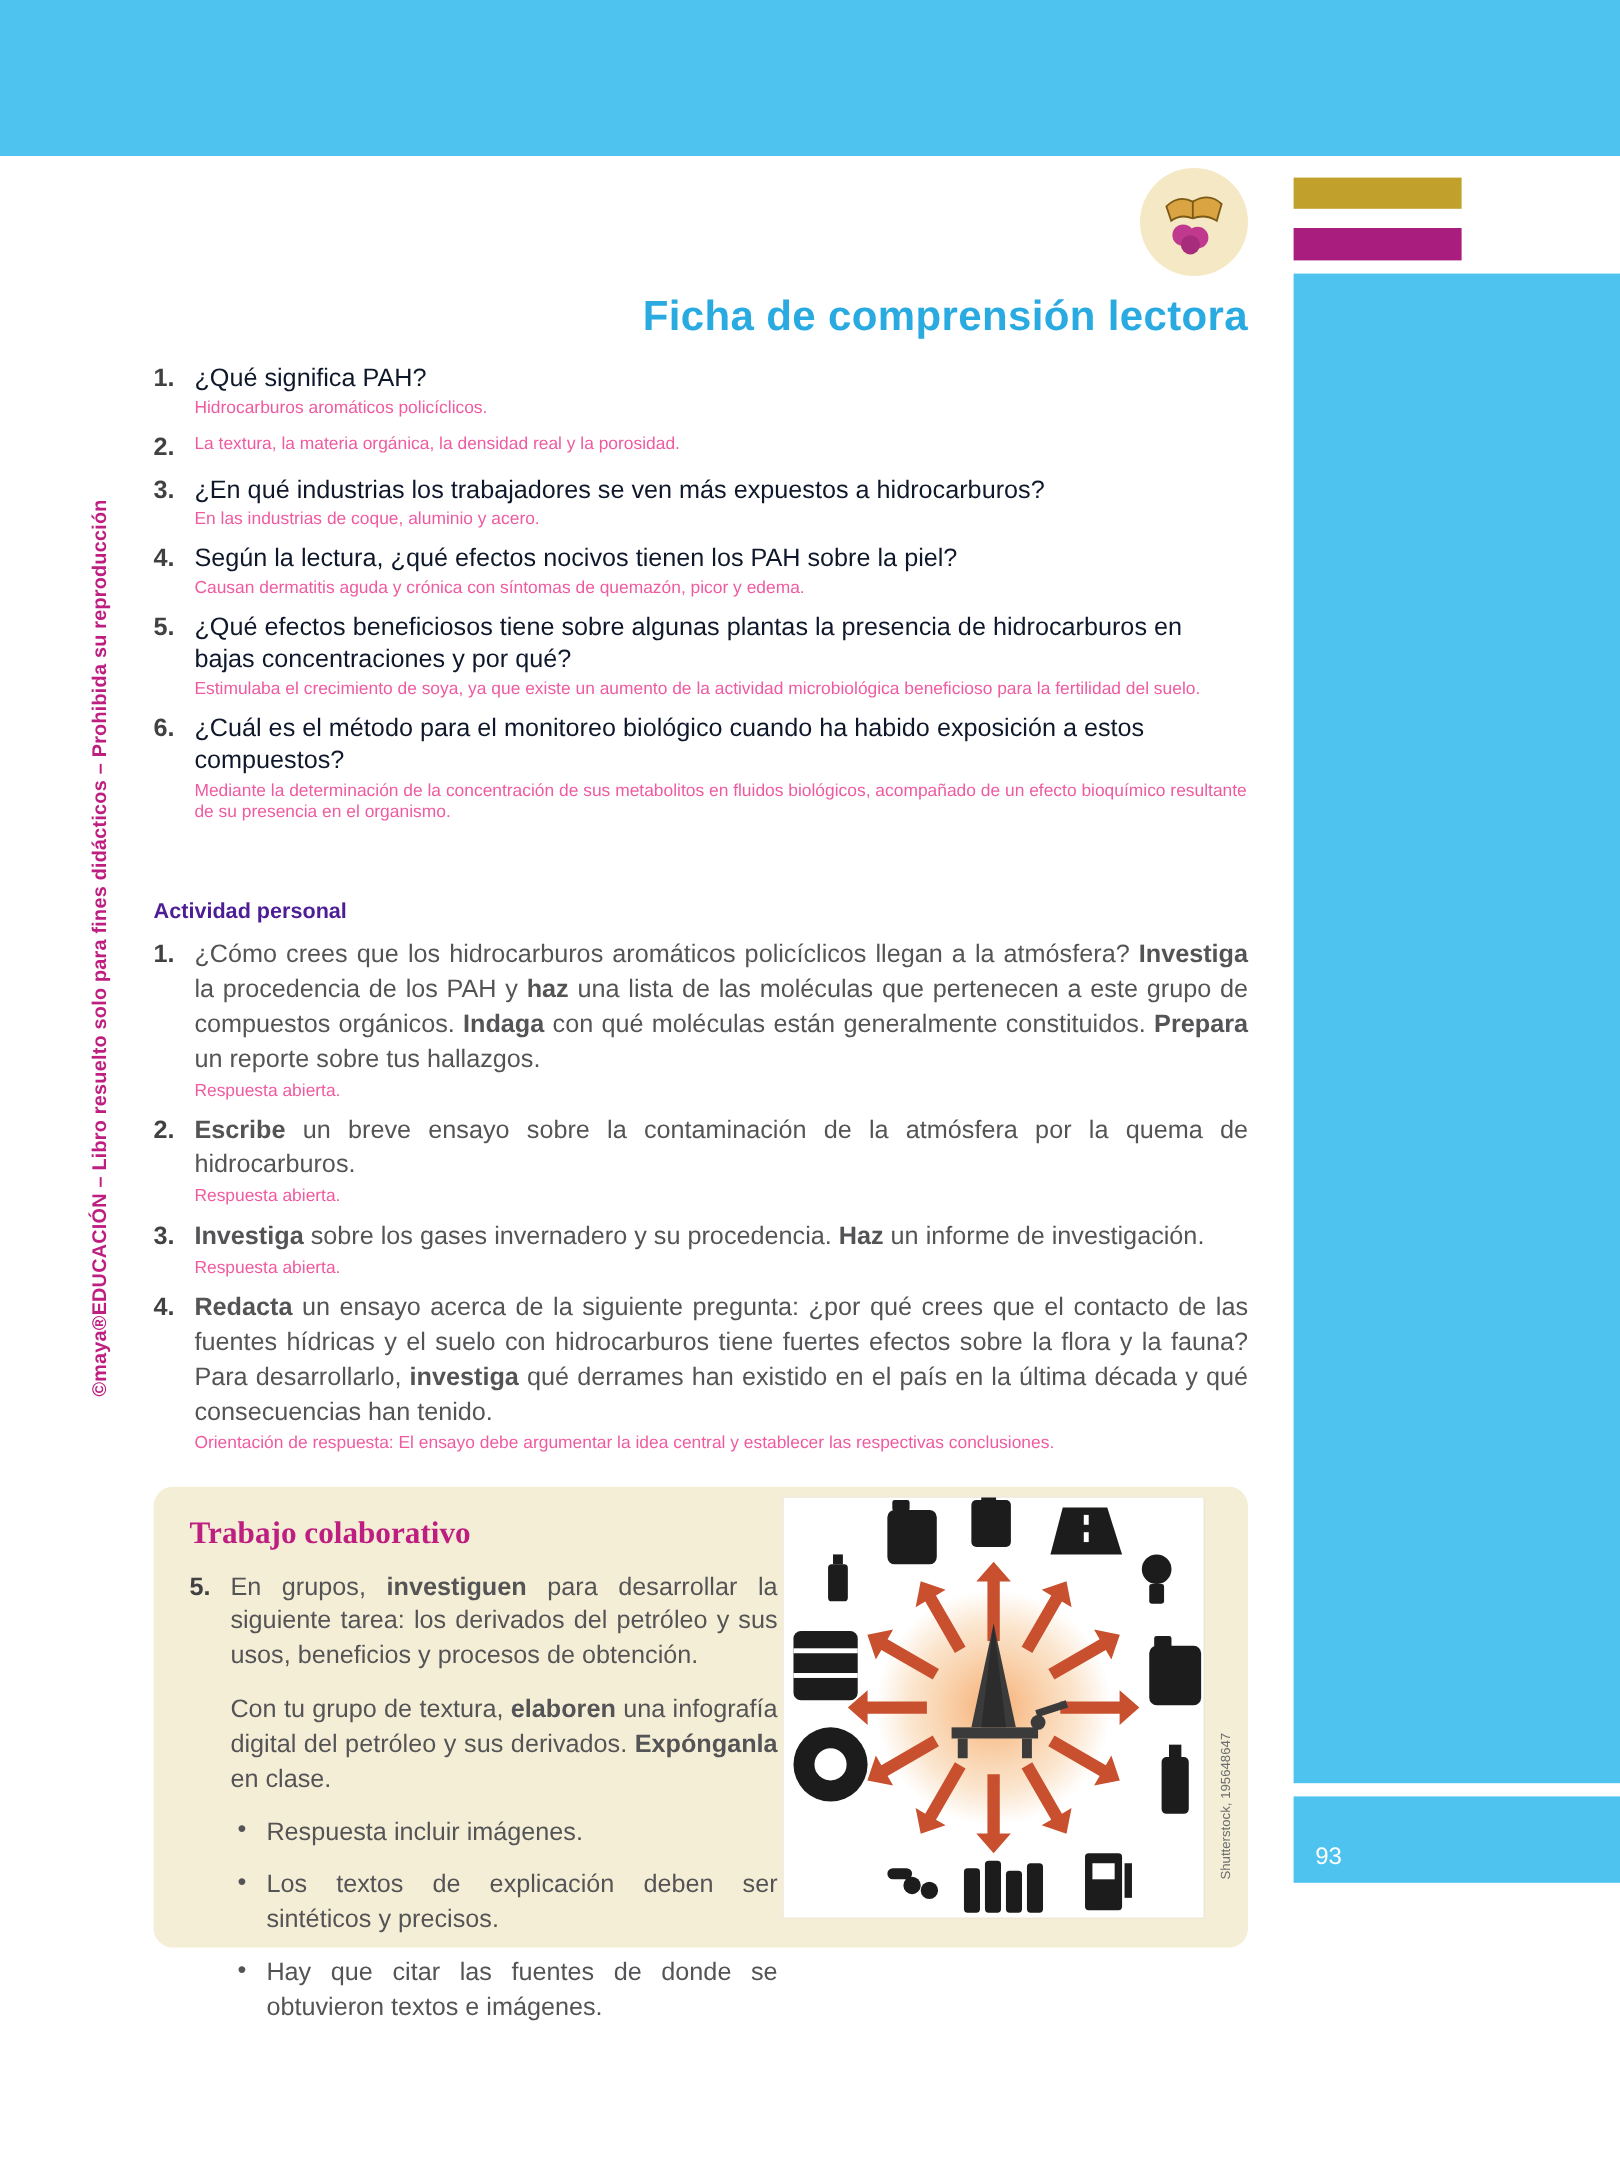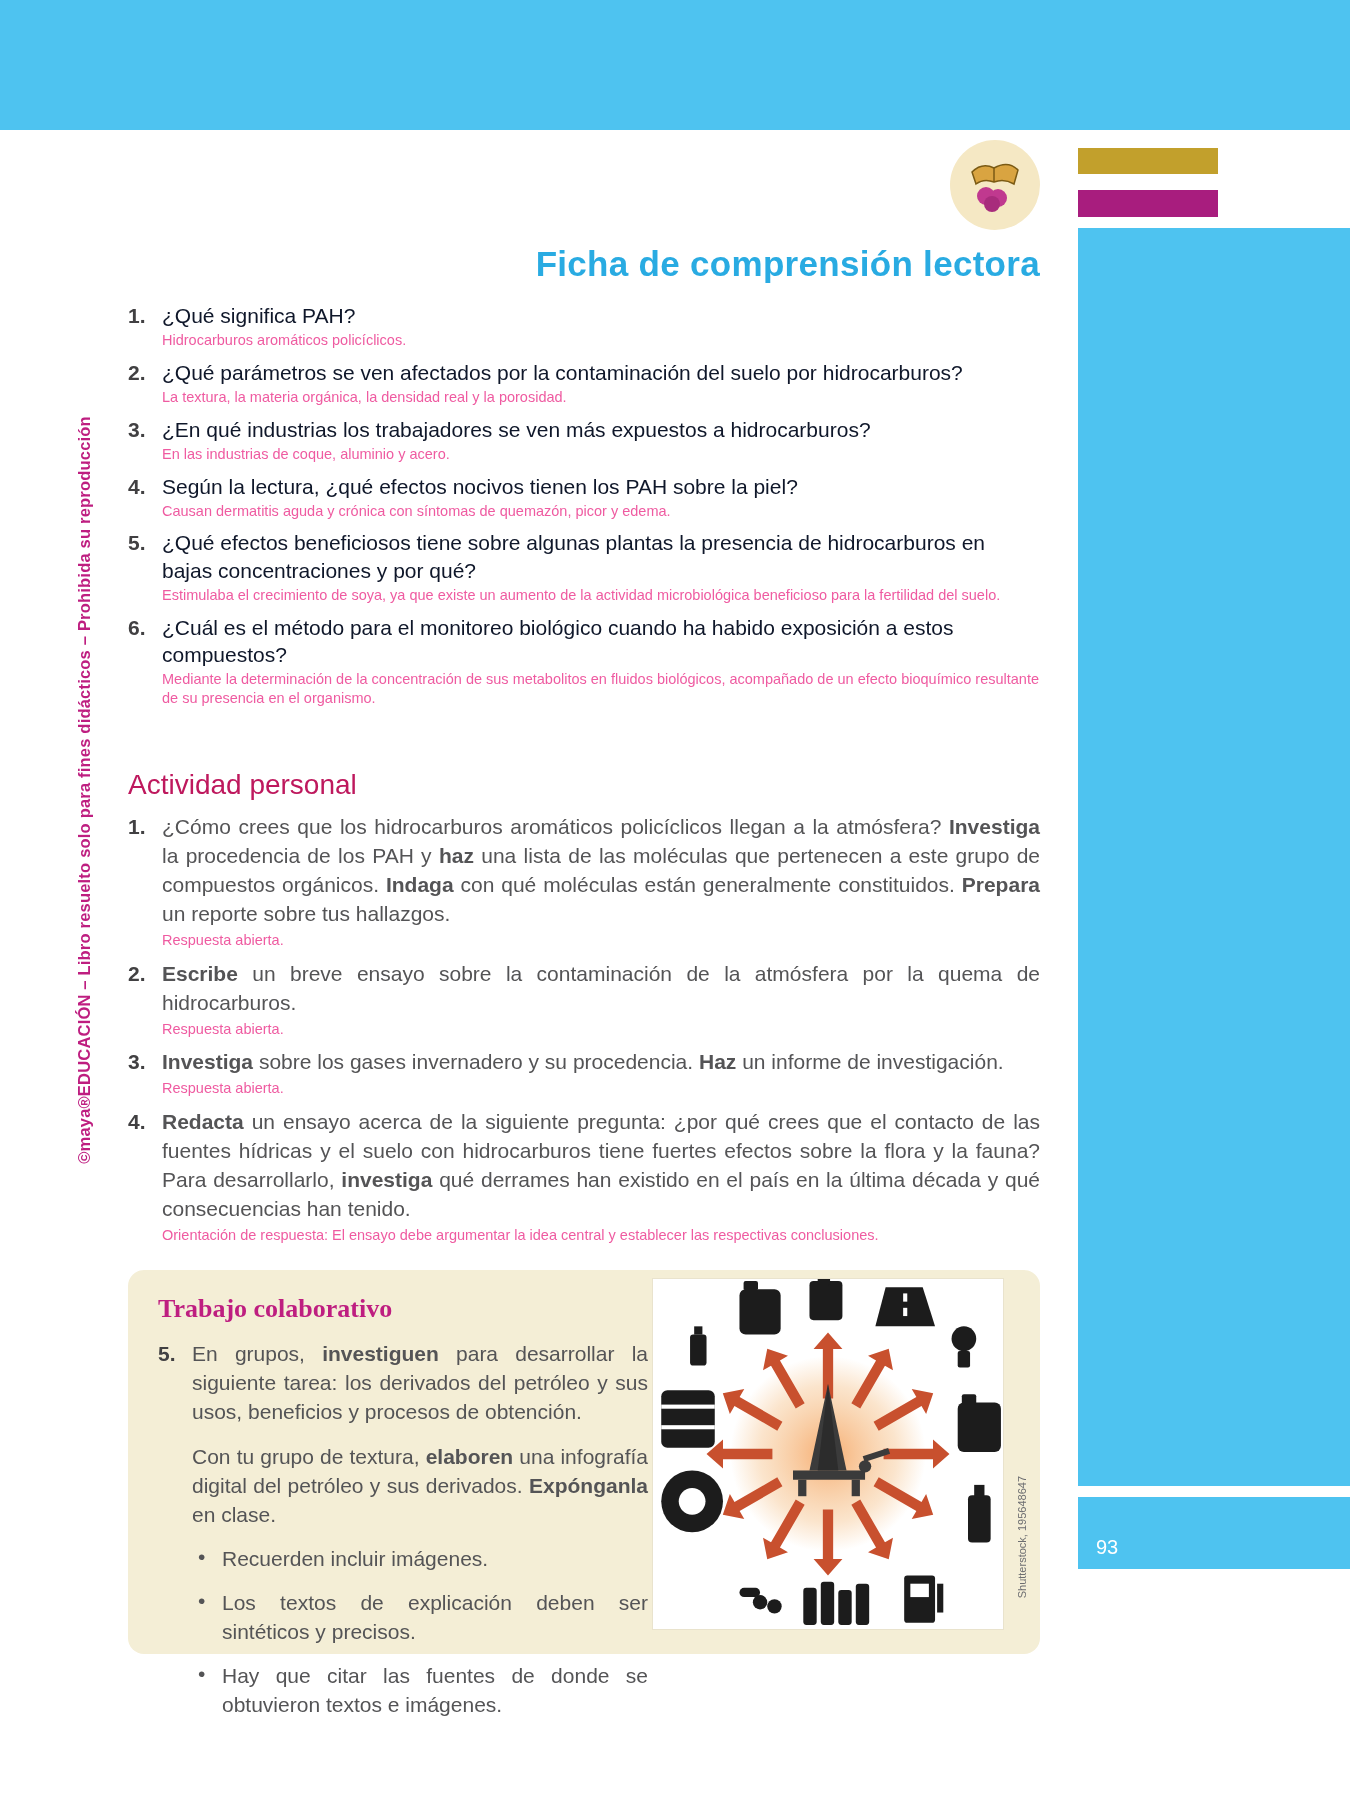--- a/index.html
+++ b/index.html
@@ -32,21 +32,21 @@
   }
 
   .q-list { margin-top:18px; }
   .q-item { display:flex; margin-bottom:9px; }
   .q-num { flex:0 0 34px; font-weight:700; color:#414042; font-size:21px; line-height:1.3; }
   .q-body { flex:1; }
   .q-text { margin:0; font-size:21px; color:#0f172a; line-height:1.3; }
   .q-ans { margin:2px 0 0; font-size:14.5px; color:#ef5ba1; line-height:1.28; }
 
   .writing-section { margin-top:62px; }
-  .personal-heading { margin:18px 0 12px; font-size:28px; font-weight:400; color:#be185d; }
+  .personal-heading { margin:18px 0 12px; font-size:18px; font-weight:700; color:#4c1d95; }
 
   .w-item { display:flex; margin-bottom:10px; }
   .w-num { flex:0 0 34px; font-weight:700; color:#414042; font-size:21px; line-height:1.38; }
   .w-body { flex:1; }
   .w-text { margin:0; font-size:21px; color:#545456; line-height:1.38; text-align:justify; }
   .w-note { margin:2px 0 0; font-size:14.5px; color:#ef5ba1; line-height:1.28; }
   .b { font-weight:700; }
 
   .collab {
     position:relative; margin-top:26px; background:#f4eed6; border-radius:16px;
@@ -102,21 +102,20 @@
     <div class="q-item">
       <span class="q-num">1.</span>
       <div class="q-body">
         <p class="q-text">¿Qué significa PAH?</p>
         <p class="q-ans">Hidrocarburos aromáticos policíclicos.</p>
       </div>
     </div>
     <div class="q-item">
       <span class="q-num">2.</span>
       <div class="q-body">
-        <p class="q-text">¿Qué parámetros se ven afectados por la contaminación del suelo por hidrocarburos?</p>
         <p class="q-ans">La textura, la materia orgánica, la densidad real y la porosidad.</p>
       </div>
     </div>
     <div class="q-item">
       <span class="q-num">3.</span>
       <div class="q-body">
         <p class="q-text">¿En qué industrias los trabajadores se ven más expuestos a hidrocarburos?</p>
         <p class="q-ans">En las industrias de coque, aluminio y acero.</p>
       </div>
     </div>
@@ -181,21 +180,21 @@
 
       <div class="c-item">
         <span class="c-num">5.</span>
         <p class="c-text"><span>En grupos, </span><span class="b">investiguen</span><span> para desarrollar la siguiente tarea: los derivados del petróleo y sus usos, beneficios y procesos de obtención.</span></p>
       </div>
 
       <p class="c-para"><span>Con tu grupo de textura, </span><span class="b">elaboren</span><span> una infografía digital del petróleo y sus derivados. </span><span class="b">Expónganla</span><span> en clase.</span></p>
 
       <div class="c-bullet">
         <span class="c-dot">•</span>
-        <p class="c-btext">Recuerden incluir imágenes.</p>
+        <p class="c-btext">Respuesta incluir imágenes.</p>
       </div>
       <div class="c-bullet">
         <span class="c-dot">•</span>
         <p class="c-btext">Los textos de explicación deben ser sintéticos y precisos.</p>
       </div>
       <div class="c-bullet">
         <span class="c-dot">•</span>
         <p class="c-btext">Hay que citar las fuentes de donde se obtuvieron textos e imágenes.</p>
       </div>
 

